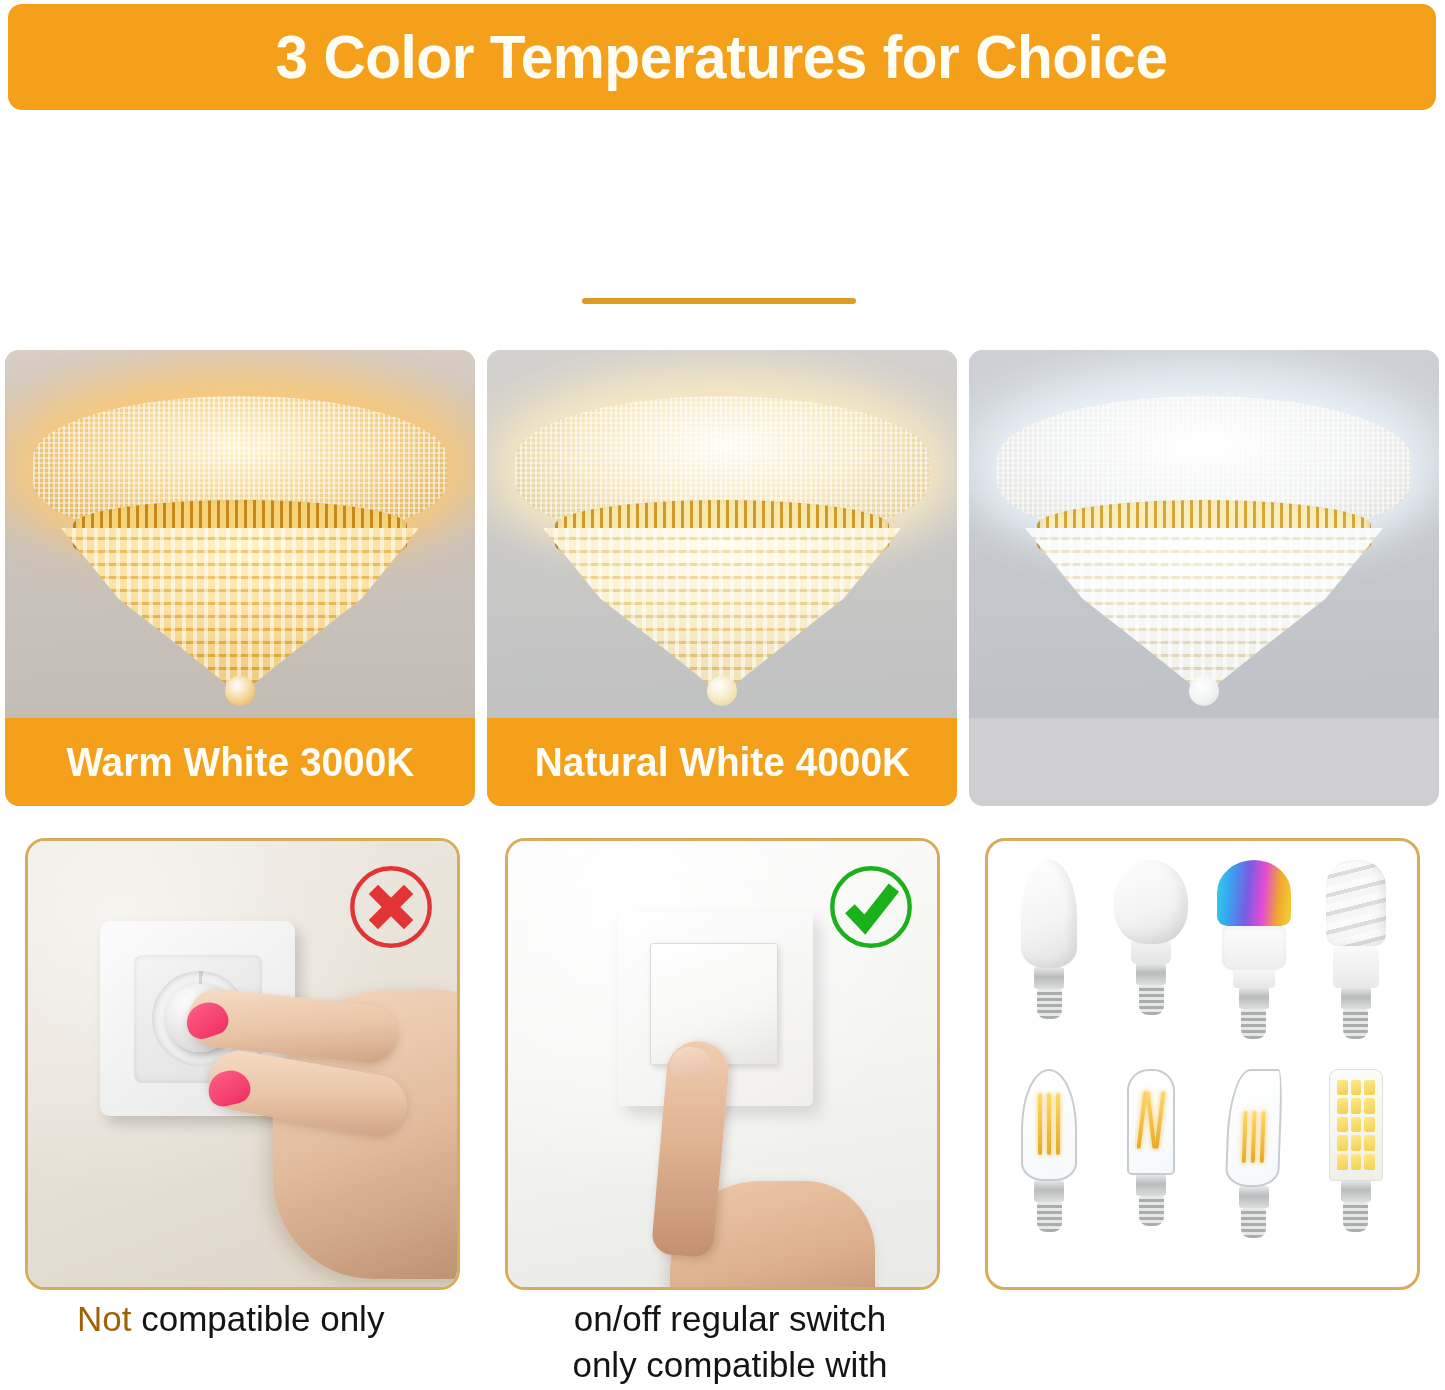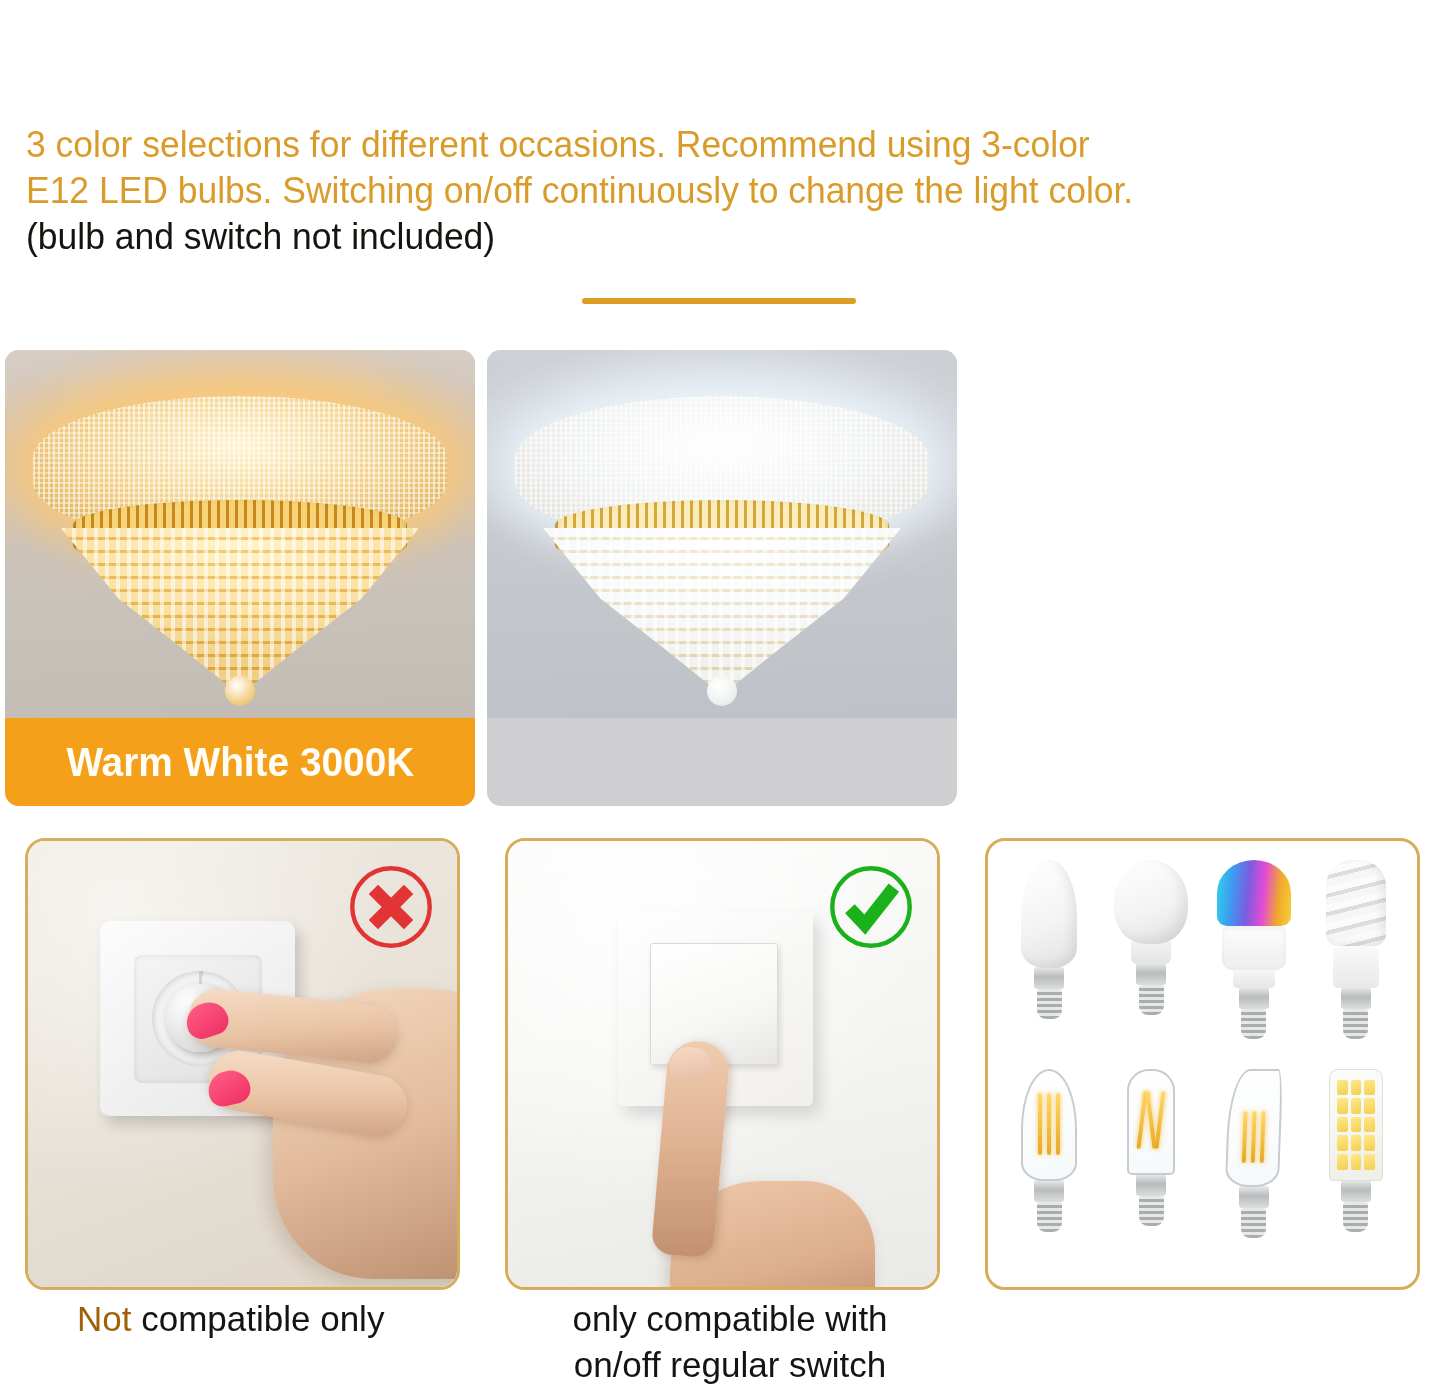--- a/index.html
+++ b/index.html
@@ -513,46 +513,58 @@
   }
   .caption .hl { color: #a16207; }
   .caption-line { white-space: nowrap; }
   .caption.left { text-align: left; padding-left: 52px; }
 </style>
 </head>
 <body>
 
 <div class="page">
 
-
-  <div class="intro">
-    <div class="intro-line gold">3 color selections for different occasions. Recommend using 3-color</div>
-    <div class="intro-line gold">E12 LED bulbs. Switching on/off continuously to change the light color.</div>
-    <div class="intro-line dark">(bulb and switch not included)</div>
+  <div class="header-banner">
+    <div class="header-title">3 Color Temperatures for Choice</div>
   </div>
+
 
   <div class="divider"></div>
 
   <div class="temp-row">
 
     <div class="temp-card warm">
       <div class="temp-photo">
         <div class="bg-warm"></div>
         <div class="lamp">
           <div class="lamp-drum"></div>
           <div class="lamp-band"></div>
           <div class="lamp-bowl"></div>
           <div class="lamp-tip"></div>
         </div>
       </div>
       <div class="temp-label">
         <span class="temp-label-text">Warm White 3000K</span>
       </div>
     </div>
 
+    <div class="temp-card natural">
+      <div class="temp-photo">
+        <div class="bg-natural"></div>
+        <div class="lamp">
+          <div class="lamp-drum"></div>
+          <div class="lamp-band"></div>
+          <div class="lamp-bowl"></div>
+          <div class="lamp-tip"></div>
+        </div>
+      </div>
+      <div class="temp-label">
+        <span class="temp-label-text">Natural White 4000K</span>
+      </div>
+    </div>
 
     <div class="temp-card cool">
       <div class="temp-photo">
         <div class="bg-cool"></div>
         <div class="lamp">
           <div class="lamp-drum"></div>
           <div class="lamp-band"></div>
           <div class="lamp-bowl"></div>
           <div class="lamp-tip"></div>
         </div>
@@ -699,20 +711,20 @@
 
   </div>
 
   <div class="captions">
 
     <div class="caption left">
       <div class="caption-line"><span class="hl">Not</span><span> compatible only</span></div>
     </div>
 
     <div class="caption">
+      <div class="caption-line">on/off regular switch</div>
       <div class="caption-line">only compatible with</div>
-      <div class="caption-line">on/off regular switch</div>
     </div>
 
 
   </div>
 
 </div>
 
 </body></html>

